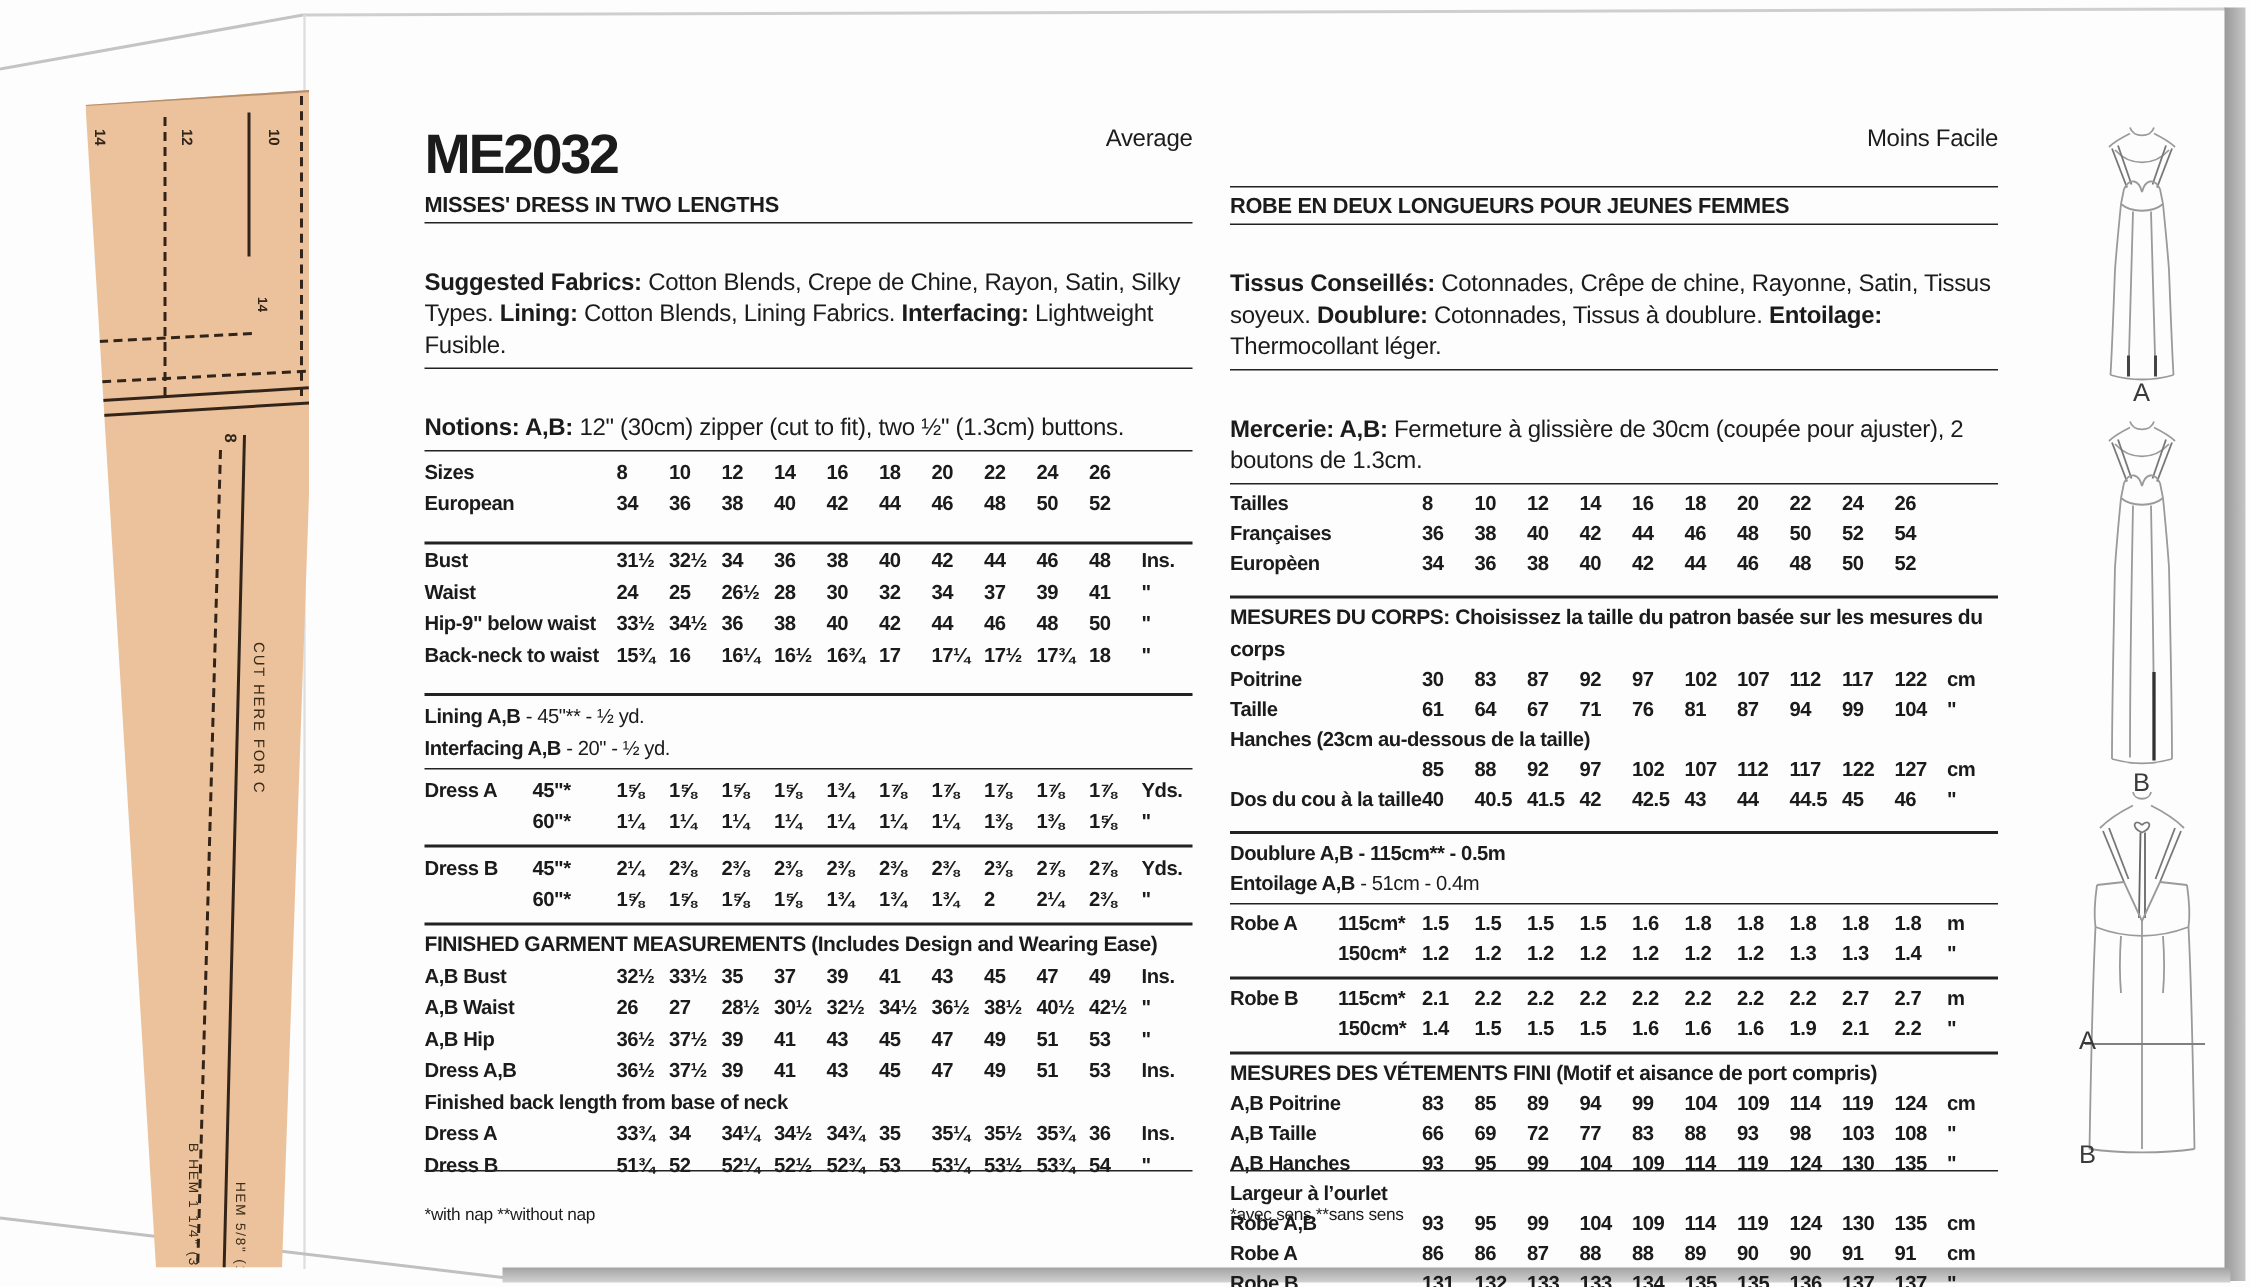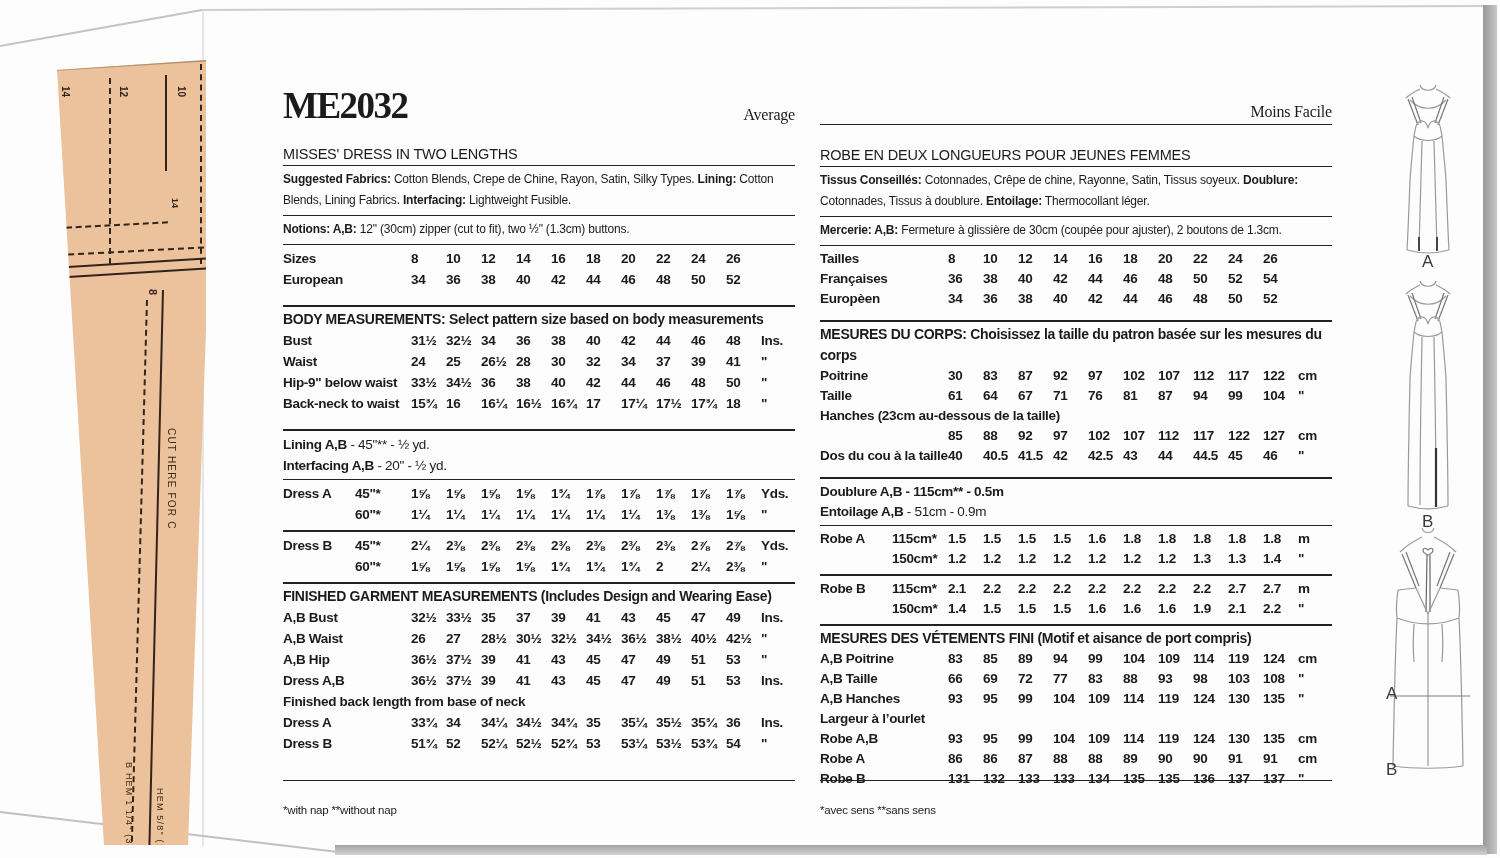--- a/index.html
+++ b/index.html
@@ -13,27 +13,27 @@
                  background:linear-gradient(to bottom,#a3a3a3,#d2d2d2);}
   
   .tissue{position:absolute;left:0;top:0;width:240px;height:858px;background:#ebc29c;
           clip-path:polygon(57px 70px,206px 60px,206px 330px,188px 845px,104px 845px);}
   .tissue .mk{position:absolute;background:#33241a;}
   .t-num{position:absolute;font-size:10px;font-weight:bold;color:#33241a;transform:rotate(90deg);}
   .t-vtext{position:absolute;writing-mode:vertical-rl;font-size:10px;color:#3a2a18;
            letter-spacing:1.2px;white-space:nowrap;}
   
   .col{position:absolute;top:84px;width:512px;}
-  .hdrrow{display:flex;justify-content:space-between;align-items:flex-end;height:40px;margin-bottom:19px;font-family:Liberation Serif, serif;}
+  .hdrrow{display:flex;justify-content:space-between;align-items:flex-start;height:40px;margin-bottom:2px;}
   .code{font-size:37px;font-weight:bold;letter-spacing:-1.5px;line-height:1;}
   .diff{font-size:16px;letter-spacing:-0.2px;}
   .fr-hdrrow{justify-content:flex-end;border-bottom:1.6px solid #222;padding-bottom:3px;height:37px;}
-  .sechead{font-size:14.5px;font-weight:normal;letter-spacing:-0.2px;padding:3px 0 3px;
+  .sechead{font-size:14.5px;font-weight:bold;letter-spacing:-0.2px;padding:3px 0 3px;
            border-bottom:1.6px solid #222;}
-  .para{font-size:12px;line-height:21px;padding:3px 0 4px;border-bottom:1.6px solid #222;letter-spacing:-0.2px;}
+  .para{font-size:16px;line-height:21px;padding:3px 0 4px;border-bottom:1.6px solid #222;letter-spacing:-0.2px;margin-top:26px;}
   .para b{letter-spacing:-0.2px;}
   .tbl{padding:3px 0;}
   .trow{display:grid;grid-template-columns:72px 56px repeat(10,35px) minmax(0,1fr);
         font-size:13.5px;font-weight:bold;line-height:21px;letter-spacing:-0.3px;white-space:nowrap;}
   .fr .trow{line-height:20px;}
   .c-lbl.span2{grid-column:1/3;}
   .c-lbl.spanall{grid-column:1/-1;}
   .blockhead{font-size:14px;font-weight:bold;letter-spacing:-0.3px;line-height:21px;padding-top:2px;}
   .rule2{border-top:2px solid #222;margin-top:12px;}
   .fr .rule2{margin-top:8px;}
@@ -111,21 +111,20 @@
           <span class="c-num">42</span>
           <span class="c-num">44</span>
           <span class="c-num">46</span>
           <span class="c-num">48</span>
           <span class="c-num">50</span>
           <span class="c-num">52</span>
           <span class="c-unit"></span>
         </div>
       </div>
     <div class="rule2"></div>
-    <div class="blockhead">BODY MEASUREMENTS: Select pattern size based on body measurements</div>
     <div class="tbl" style="padding-top:0;">
         <div class="trow">
           <span class="c-lbl span2">Bust</span>
           <span class="c-num">31½</span>
           <span class="c-num">32½</span>
           <span class="c-num">34</span>
           <span class="c-num">36</span>
           <span class="c-num">38</span>
           <span class="c-num">40</span>
           <span class="c-num">42</span>
@@ -459,21 +458,21 @@
           <span class="c-num">46</span>
           <span class="c-unit">"</span>
         </div>
       </div>
     <div class="rule2"></div>
     <div class="tbl">
       <div class="trow">
           <span class="c-lbl spanall"><b>Doublure A,B</b><span style="font-weight:bold;"> - 115cm** - 0.5m</span></span>
         </div>
       <div class="trow">
-          <span class="c-lbl spanall"><b>Entoilage A,B</b><span style="font-weight:normal;"> - 51cm - 0.9m</span></span>
+          <span class="c-lbl spanall"><b>Entoilage A,B</b><span style="font-weight:normal;"> - 51cm - 0.4m</span></span>
         </div>
     </div>
     <div class="rule1"></div>
     <div class="tbl">
         <div class="trow">
           <span class="c-lbl">Robe A</span>
           <span class="c-sub">115cm*</span>
           <span class="c-num">1.5</span>
           <span class="c-num">1.5</span>
           <span class="c-num">1.5</span>

